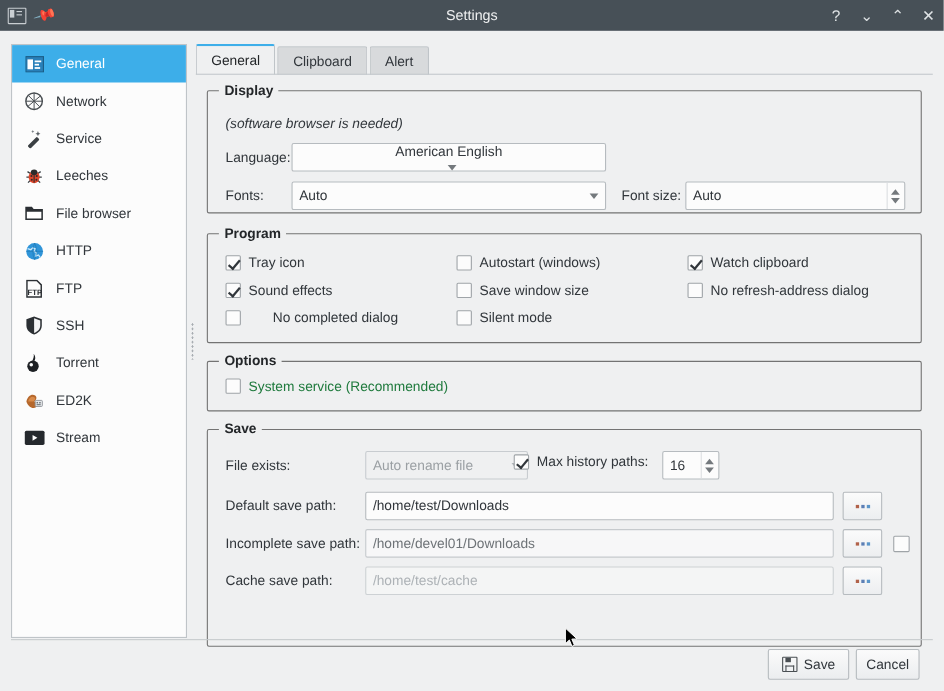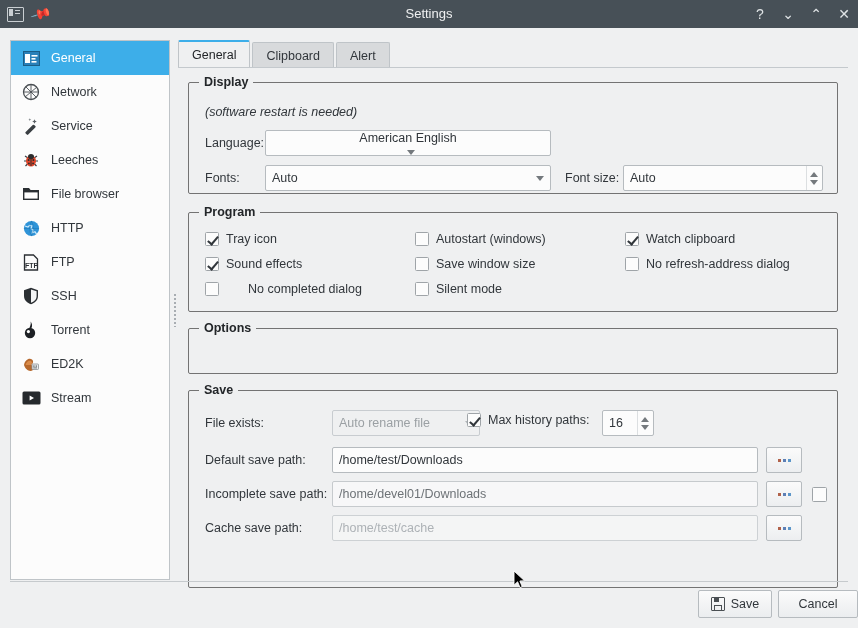--- a/index.html
+++ b/index.html
@@ -307,21 +307,21 @@
     <div class="tabbar">
       <div class="tab active">General</div>
       <div class="tab">Clipboard</div>
       <div class="tab">Alert</div>
     </div>
     <div class="tab-underline"></div>
 
     <div class="group" style="left:10px;top:42px;width:650px;height:112px;">
       <span class="gtitle">Display</span>
 
-      <span class="note" style="position:absolute;left:16px;top:22px;">(software restart is needed)</span>
+      <span class="note" style="position:absolute;left:16px;top:22px;">(software browser is needed)</span>
 
       <span class="lbl" style="position:absolute;left:16px;top:53px;">Language:</span>
       <div class="combo" style="left:76px;top:47px;width:286px;flex-direction:column;">
         <span class="txt">American English</span>
         <span class="arrow-dn"></span>
       </div>
 
       <span class="lbl" style="position:absolute;left:16px;top:88px;">Fonts:</span>
       <div class="combo" style="left:76px;top:82px;width:286px;">
         <span class="txt">Auto</span>
@@ -372,20 +372,24 @@
         <span class="cbl">Watch clipboard</span>
       </div>
       <div class="cb" style="left:436px;top:44px;">
         <span class="cbox"></span>
         <span class="cbl">No refresh-address dialog</span>
       </div>
     </div>
 
     <div class="group" style="left:10px;top:288px;width:650px;height:46px;">
       <span class="gtitle">Options</span>
+      <div class="cb" style="left:16px;top:15px;">
+        <span class="cbox"></span>
+        <span class="cbl green">System service (Recommended)</span>
+      </div>
     </div>
 
     <div class="group" style="left:10px;top:350px;width:650px;height:198px;">
       <span class="gtitle">Save</span>
 
       <span class="lbl" style="position:absolute;left:16px;top:25px;">File exists:</span>
       <div class="combo disabled" style="left:143px;top:19px;width:148px;">
         <span class="txt">Auto rename file</span>
         <span class="arrow-dn"></span>
       </div>
@@ -429,19 +433,19 @@
     </div>
 
   </div>
 
   <div class="hr"></div>
 
   <div class="btn" style="left:698px;top:590px;width:74px;">
     <span class="floppy"></span>
     <span>Save</span>
   </div>
-  <div class="btn" style="left:778px;top:590px;width:80px;">Cancel</div>
+  <div class="btn" style="left:778px;top:590px;width:58px;">Cancel</div>
 
   <svg class="cursor" viewBox="0 0 14 20">
     <path d="M1 1 L1 15.2 L4.6 11.8 L7 17.6 L9.2 16.6 L6.9 11 L11.6 10.8 Z" fill="#000000" stroke="#ffffff" stroke-width="0.9"></path>
   </svg>
 
 </div>
 
 </body></html>

